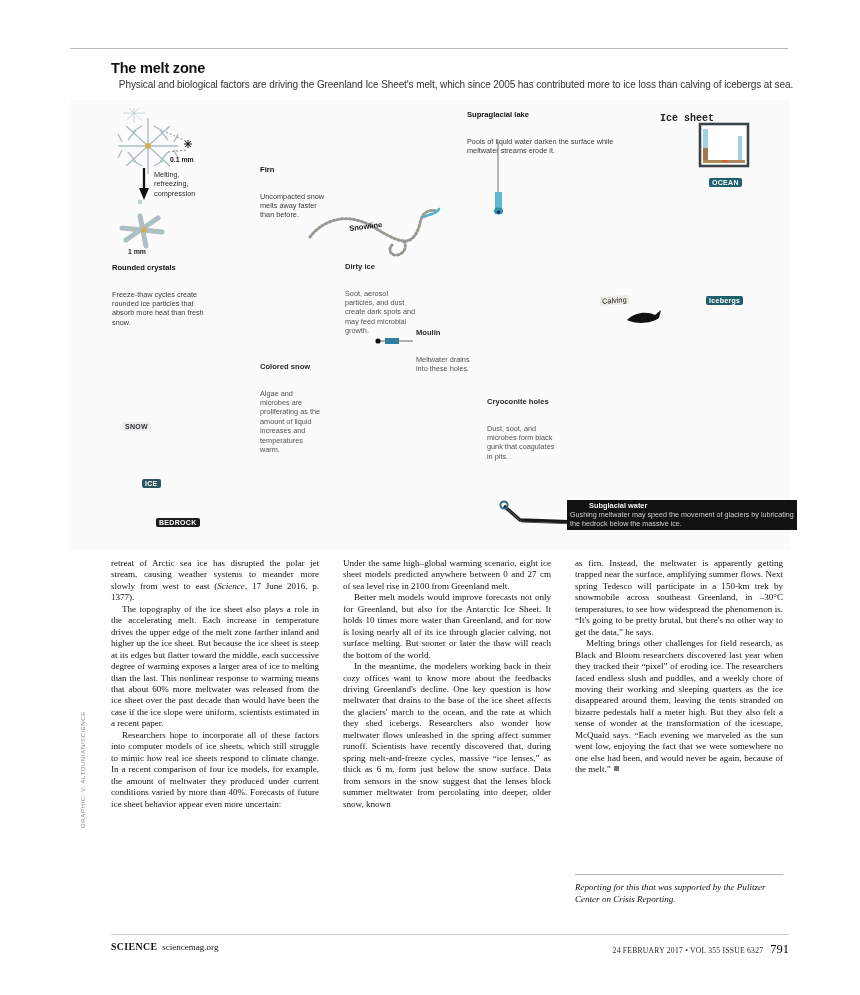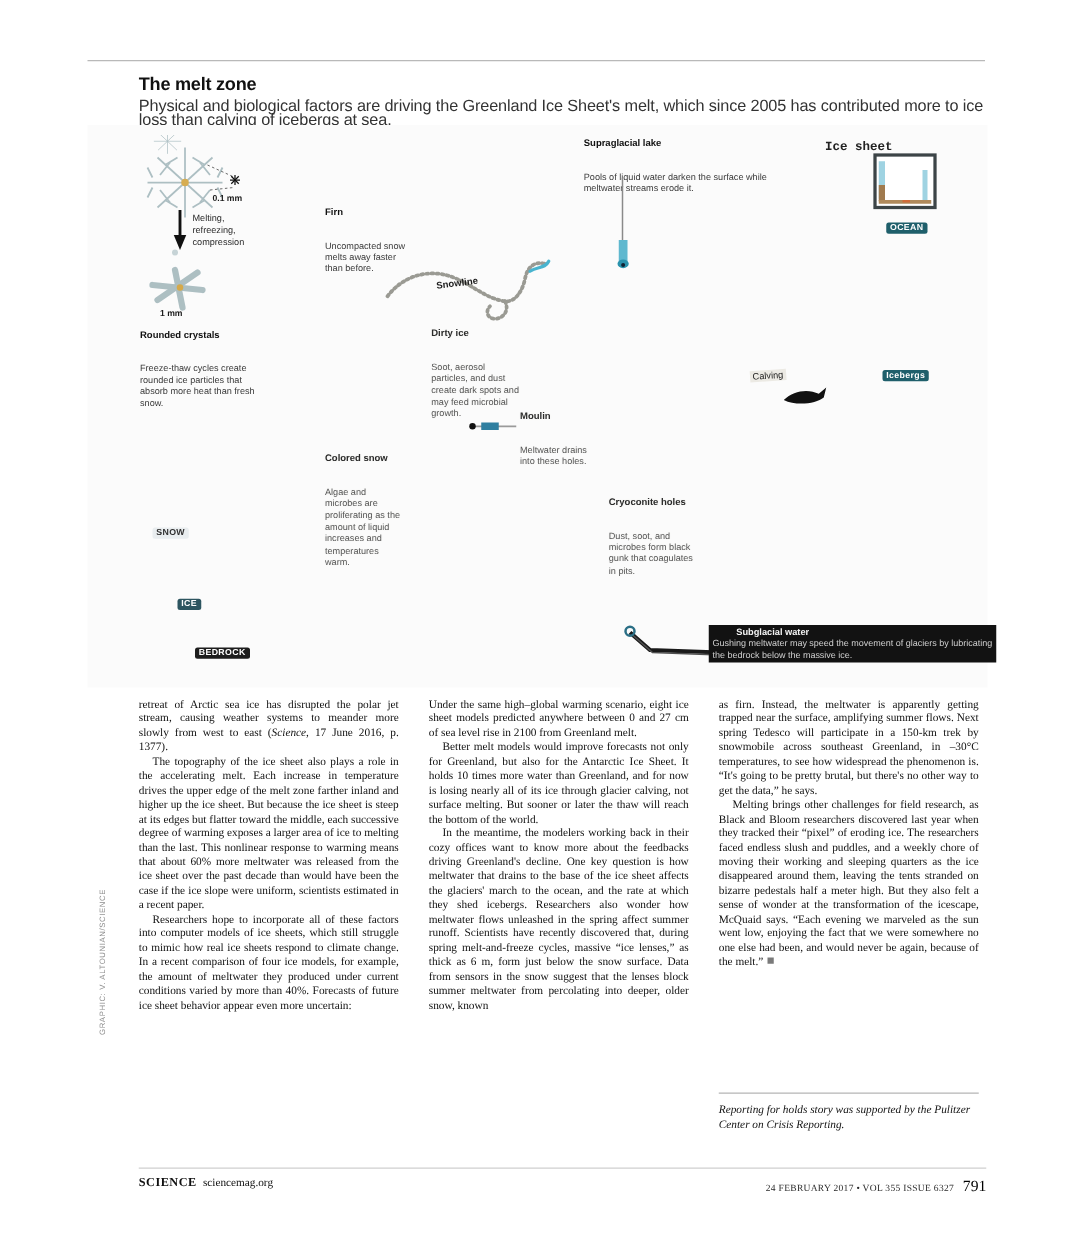--- a/index.html
+++ b/index.html
@@ -22,21 +22,21 @@
   
   .headline{
     position:absolute;left:111px;top:60px;
     font-family:"Liberation Sans", sans-serif;
     font-weight:bold;font-size:14.5px;letter-spacing:-0.2px;
     color:#111;
   }
   .dek{
     position:absolute;left:111px;top:79px;width:690px;
     font-family:"Liberation Sans", sans-serif;
-    font-size:13px;line-height:11px;color:#333;letter-spacing:-0.1px;
+    font-size:10px;line-height:11px;color:#333;letter-spacing:-0.1px;text-align:center;
   }
 
   
   .stage{
     position:absolute;left:70px;top:100px;width:720px;height:450px;
     background:#fbfbfb;
   }
 
   .lbl{position:absolute;font-family:"Liberation Sans", sans-serif;}
   .lbl .t{font-weight:bold;font-size:7.6px;color:#111;display:block;line-height:9.6px;}
@@ -316,21 +316,21 @@
       <p>Better melt models would improve forecasts not only for Greenland, but also for the Antarctic Ice Sheet. It holds 10 times more water than Greenland, and for now is losing nearly all of its ice through glacier calving, not surface melting. But sooner or later the thaw will reach the bottom of the world.</p>
       <p>In the meantime, the modelers working back in their cozy offices want to know more about the feedbacks driving Greenland's decline. One key question is how meltwater that drains to the base of the ice sheet affects the glaciers' march to the ocean, and the rate at which they shed icebergs. Researchers also wonder how meltwater flows unleashed in the spring affect summer runoff. Scientists have recently discovered that, during spring melt-and-freeze cycles, massive “ice lenses,” as thick as 6 m, form just below the snow surface. Data from sensors in the snow suggest that the lenses block summer meltwater from percolating into deeper, older snow, known</p>
     </div>
 
     <div class="col c3">
       <p class="noind">as firn. Instead, the meltwater is apparently getting trapped near the surface, amplifying summer flows. Next spring Tedesco will participate in a 150-km trek by snowmobile across southeast Greenland, in –30°C temperatures, to see how widespread the phenomenon is. “It's going to be pretty brutal, but there's no other way to get the data,” he says.</p>
       <p><span>Melting brings other challenges for field research, as Black and Bloom researchers discovered last year when they tracked their “pixel” of eroding ice. The researchers faced endless slush and puddles, and a weekly chore of moving their working and sleeping quarters as the ice disappeared around them, leaving the tents stranded on bizarre pedestals half a meter high. But they also felt a sense of wonder at the transformation of the icescape, McQuaid says. “Each evening we marveled as the sun went low, enjoying the fact that we were somewhere no one else had been, and would never be again, because of the melt.”</span><span class="endmark"></span></p>
     </div>
 
     <div class="creditrule"></div>
-    <div class="credit">Reporting for holds story was supported by the Pulitzer Center on Crisis Reporting.</div>
+    <div class="credit">Reporting for this that was supported by the Pulitzer Center on Crisis Reporting.</div>
   </div>
 
   <div class="vcredit">GRAPHIC: V. ALTOUNIAN/SCIENCE</div>
 
   <div class="foot-rule"></div>
   <div class="foot-left">
     <span class="sci">SCIENCE</span><span class="url">sciencemag.org</span>
   </div>
   <div class="foot-right">
     <span>24 FEBRUARY 2017 • VOL 355 ISSUE 6327</span><span class="pg">791</span>

